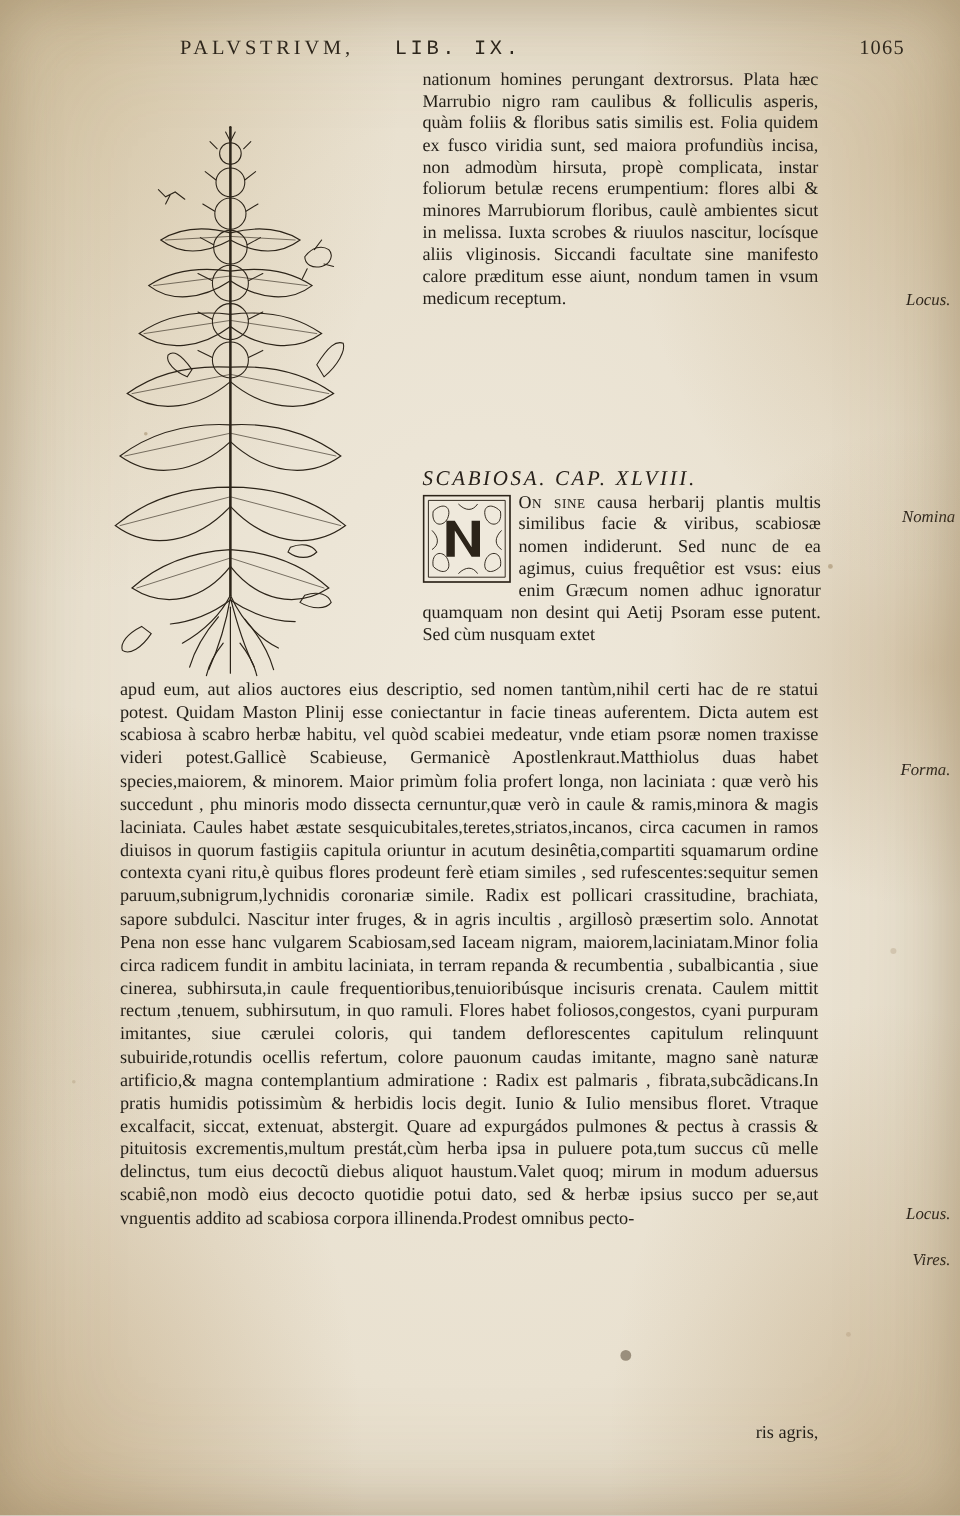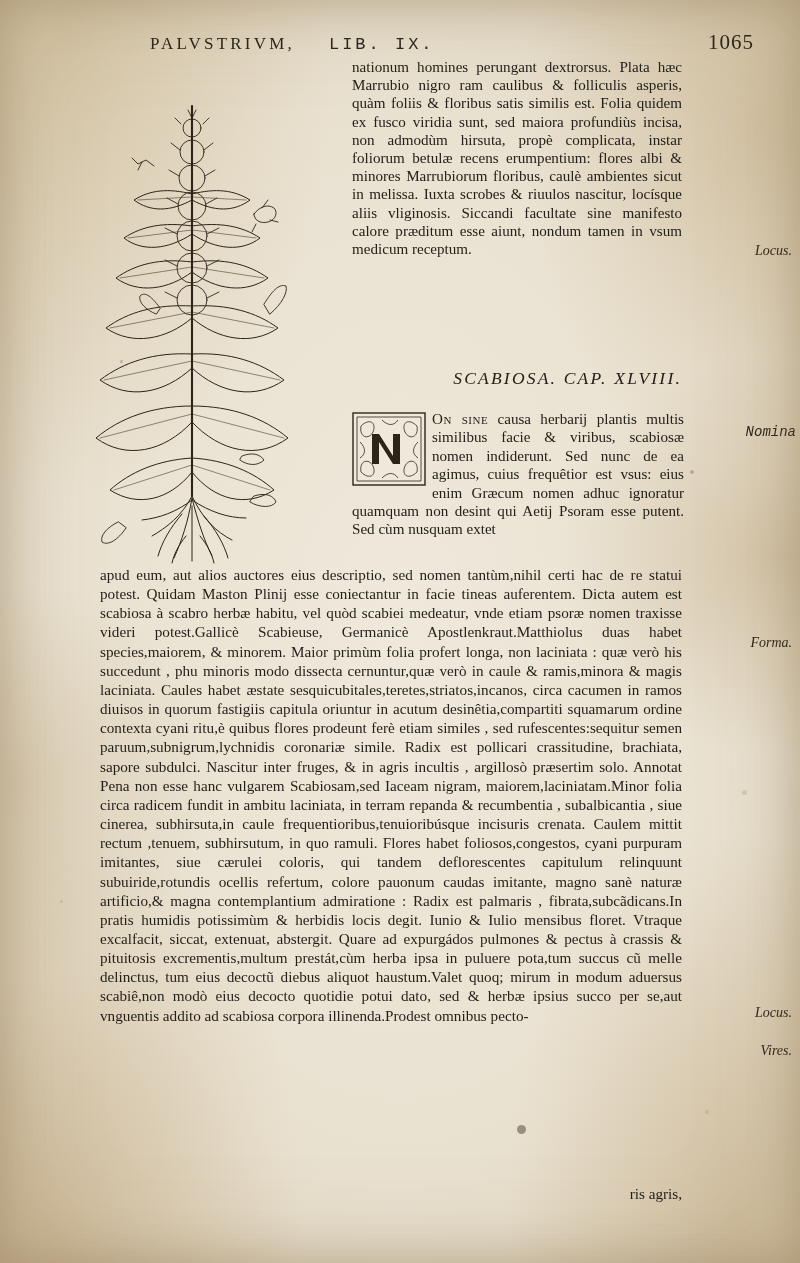--- a/index.html
+++ b/index.html
@@ -62,21 +62,21 @@
     white-space: nowrap;
   }
   .running-head .rh-book {
     font-size: 17px;
     letter-spacing: 3px;
     margin-left: 34px;
     white-space: nowrap;
     font-family: Liberation Mono, monospace;
   }
   .running-head .rh-folio {
-    font-size: 21px;
+    font-size: 17px;
     letter-spacing: 1px;
     margin-left: auto;
     padding-right: 6px;
   }
 
   
   .left-col {
     position: absolute;
     left: 42px;
     top: 58px;
@@ -129,23 +129,23 @@
     font-style: italic;
     font-size: 14px;
     color: #2b241c;
     white-space: nowrap;
   }
 
   
   .section-head {
     position: absolute;
     left: 352px;
-    top: 368px;
+    top: 388px;
     width: 330px;
-    text-align: right;
+    text-align: left;
     font-style: italic;
     font-size: 17.5px;
     letter-spacing: 2.2px;
     color: #272019;
     white-space: nowrap;
   }
 
   
   .intro-block {
     position: absolute;
@@ -292,21 +292,21 @@
         </g>
       </svg>
     </div>
   </div>
 
   <div class="right-col">
     <p>nationum homines perungant dextrorsus. Plata hæc Marrubio nigro ram caulibus &amp; folliculis asperis, quàm foliis &amp; floribus satis similis est. Folia quidem ex fusco viridia sunt, sed maiora profundiùs incisa, non admodùm hirsuta, propè complicata, instar foliorum betulæ recens erumpentium: flores albi &amp; minores Marrubiorum floribus, caulè ambientes sicut in melissa. Iuxta scrobes &amp; riuulos nascitur, locísque aliis vliginosis. Siccandi facultate sine manifesto calore præditum esse aiunt, nondum tamen in vsum medicum receptum.</p>
   </div>
 
   <div class="margin-note" style="top:243px;">Locus.</div>
-  <div class="margin-note" style="top:424px; right:4px;font-family:Liberation Mono, monospace;">Nomina</div>
+  <div class="margin-note" style="top:424px; right:4px;">Nomina</div>
   <div class="margin-note" style="top:635px;">Forma.</div>
   <div class="margin-note" style="top:1005px;">Locus.</div>
   <div class="margin-note" style="top:1043px;">Vires.</div>
 
   <div class="section-head">SCABIOSA.  CAP. XLVIII.</div>
 
   <div class="intro-block">
     <div class="initial-cap">
       <svg width="74" height="74" viewBox="0 0 74 74" xmlns="http://www.w3.org/2000/svg">
         <rect x="1" y="1" width="72" height="72" fill="#efe9dc" stroke="#2c2419" stroke-width="1.4"></rect>

